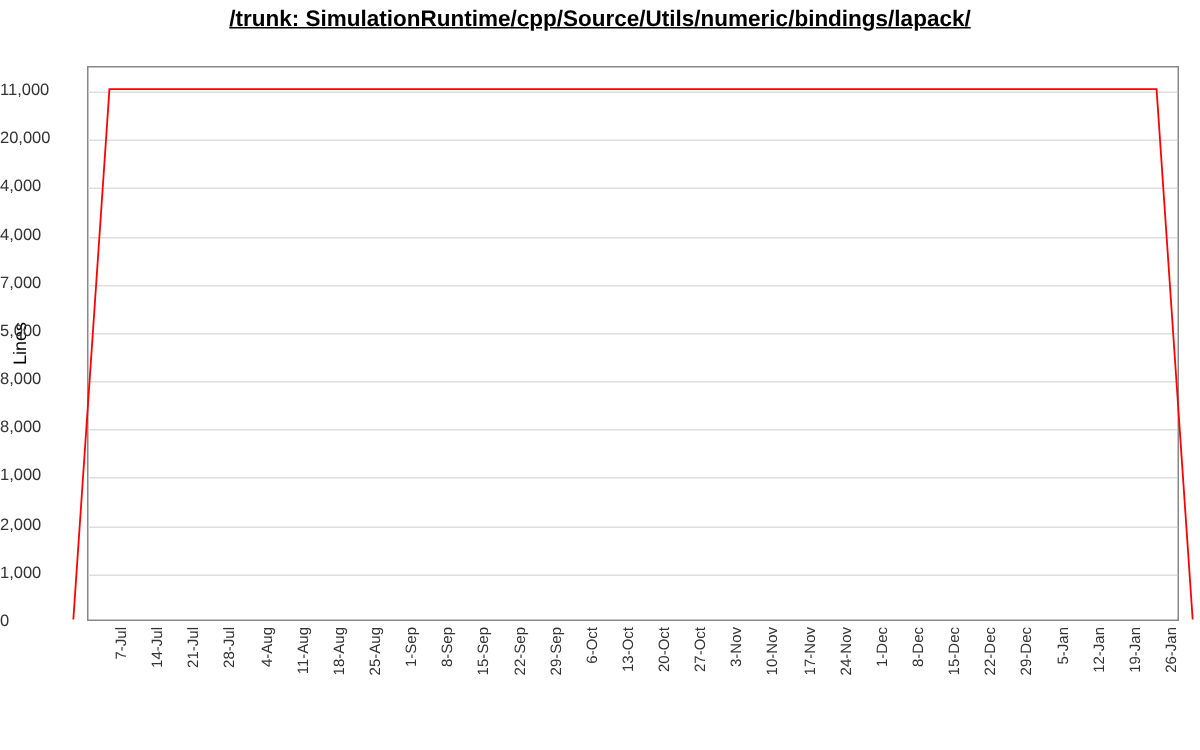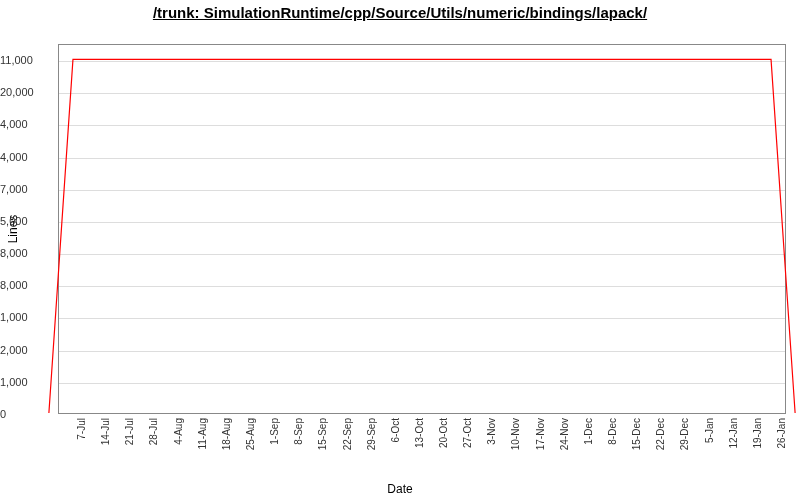--- a/index.html
+++ b/index.html
@@ -16,21 +16,20 @@
 </style>
 </head>
 <body>
 
 <div class="chart-container">
   <div class="title">
     <span>/trunk: SimulationRuntime/cpp/Source/Utils/numeric/bindings/lapack/</span><br>
   </div>
 
   <div class="y-label">Lines</div>
-  <div class="x-label">Date</div>
 
   <div id="y-ticks">
       <div class="y-tick" style="top: 414px;">0</div>
       <div class="y-tick" style="top: 381.826px;">1,000</div>
       <div class="y-tick" style="top: 349.652px;">2,000</div>
       <div class="y-tick" style="top: 317.478px;">1,000</div>
       <div class="y-tick" style="top: 285.304px;">8,000</div>
       <div class="y-tick" style="top: 253.13px;">8,000</div>
       <div class="y-tick" style="top: 220.957px;">5,000</div>
       <div class="y-tick" style="top: 188.783px;">7,000</div>

